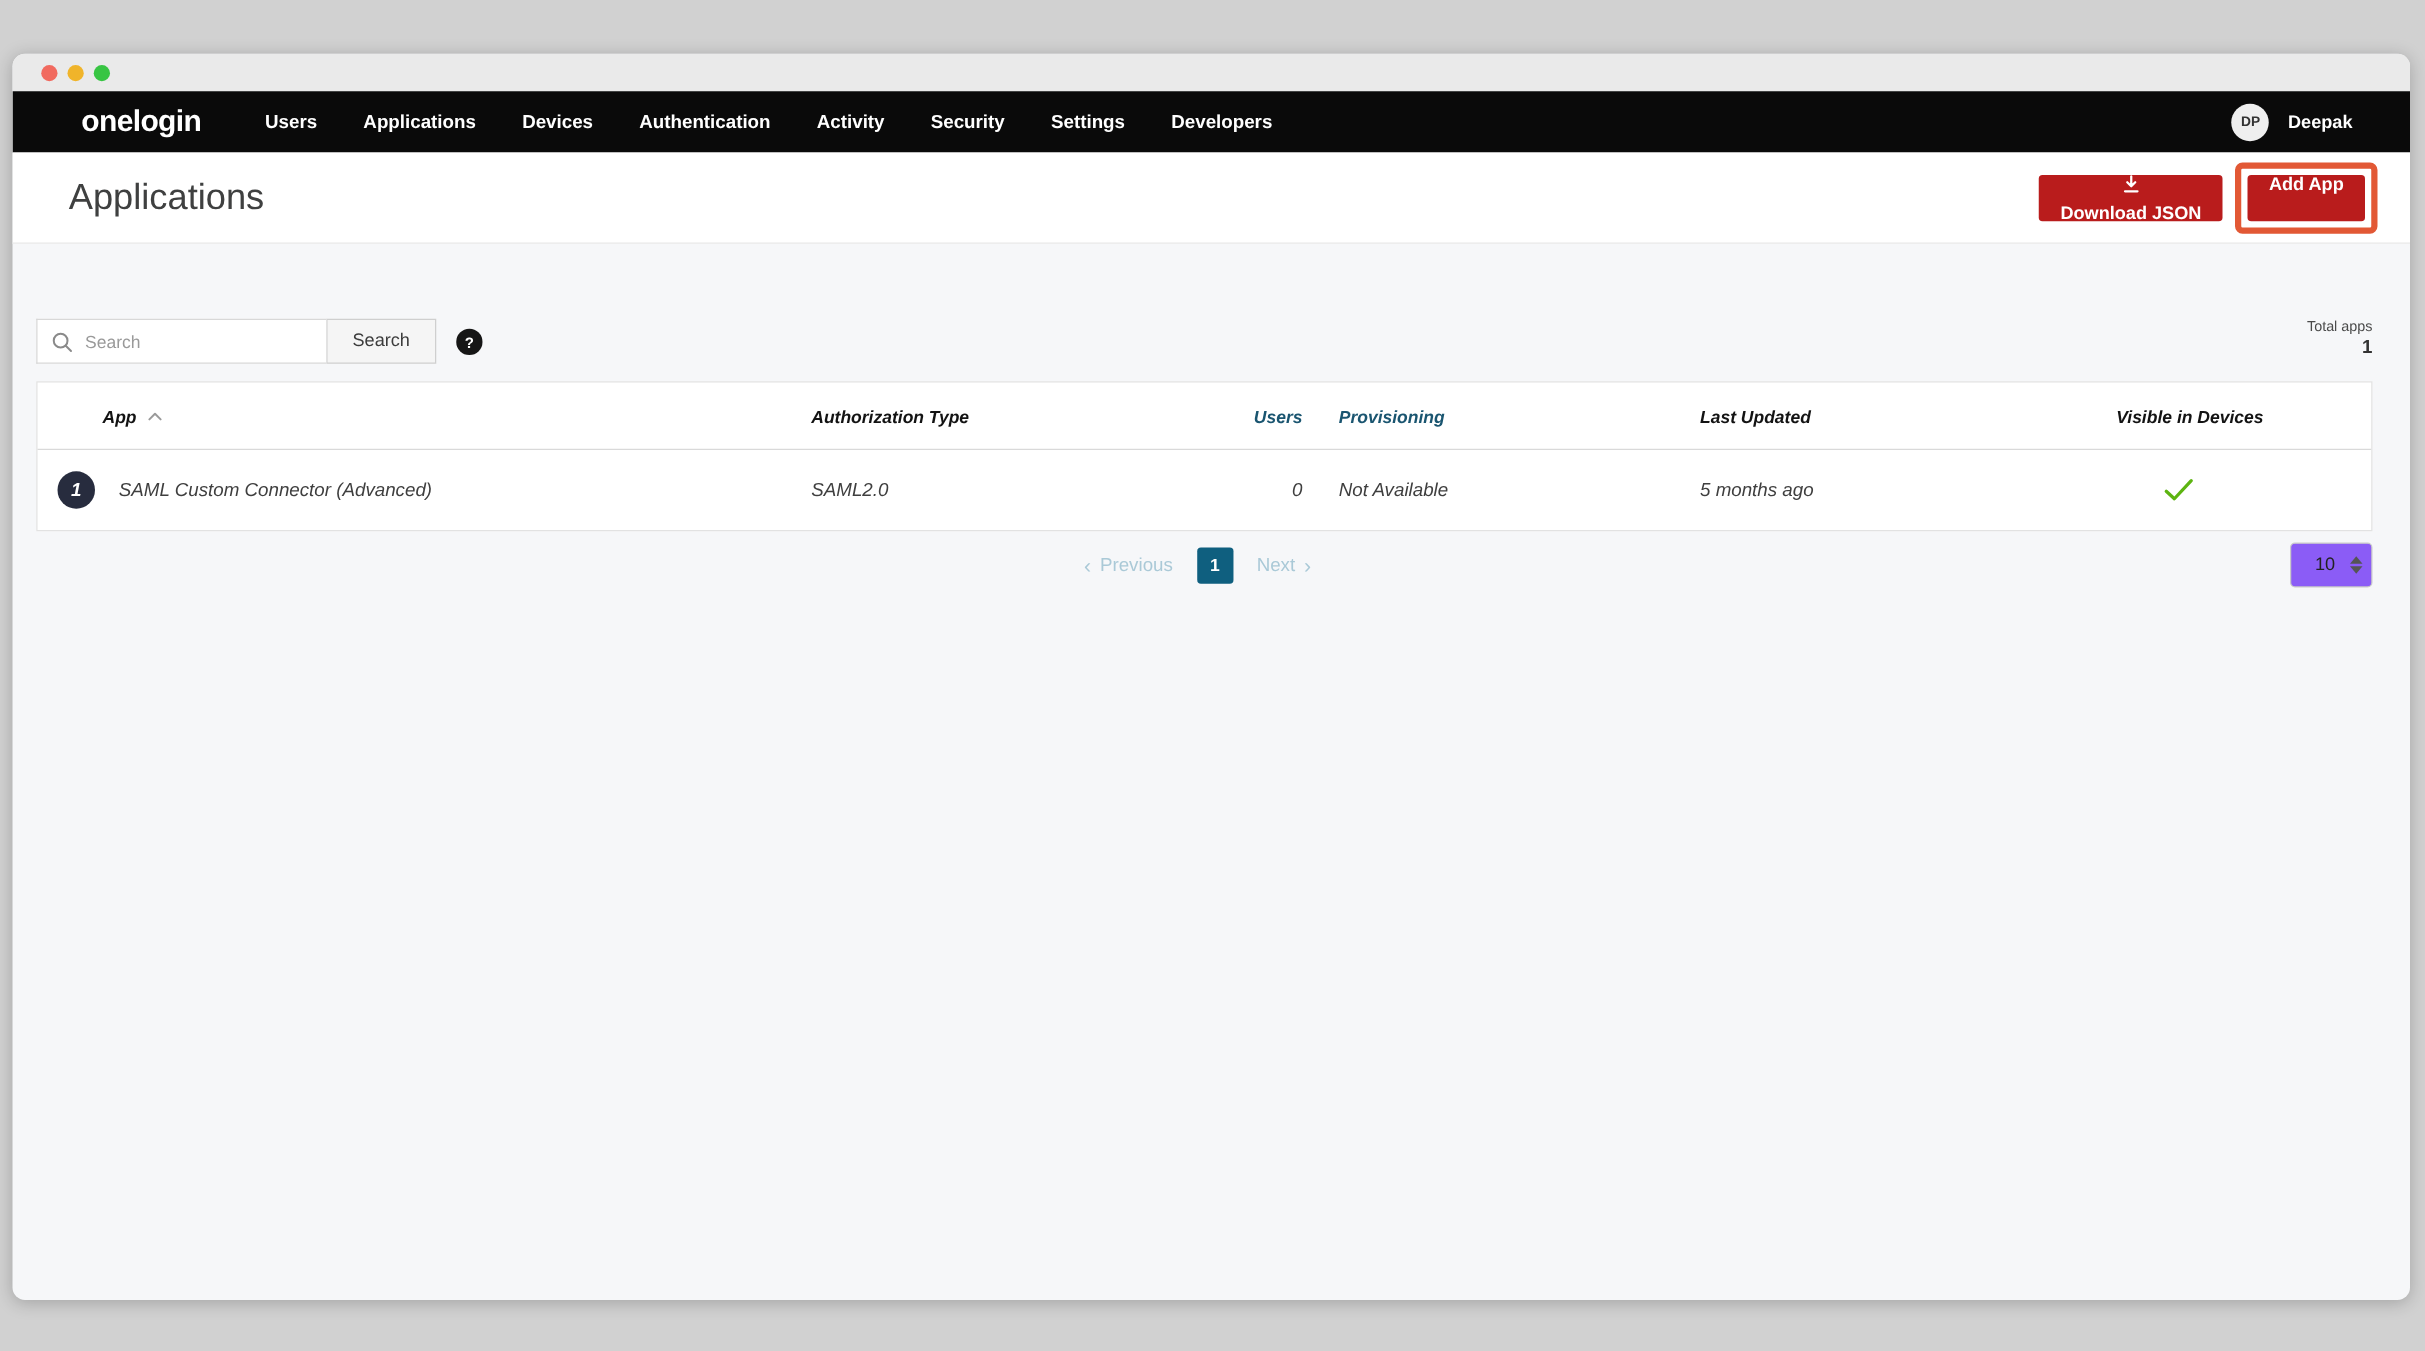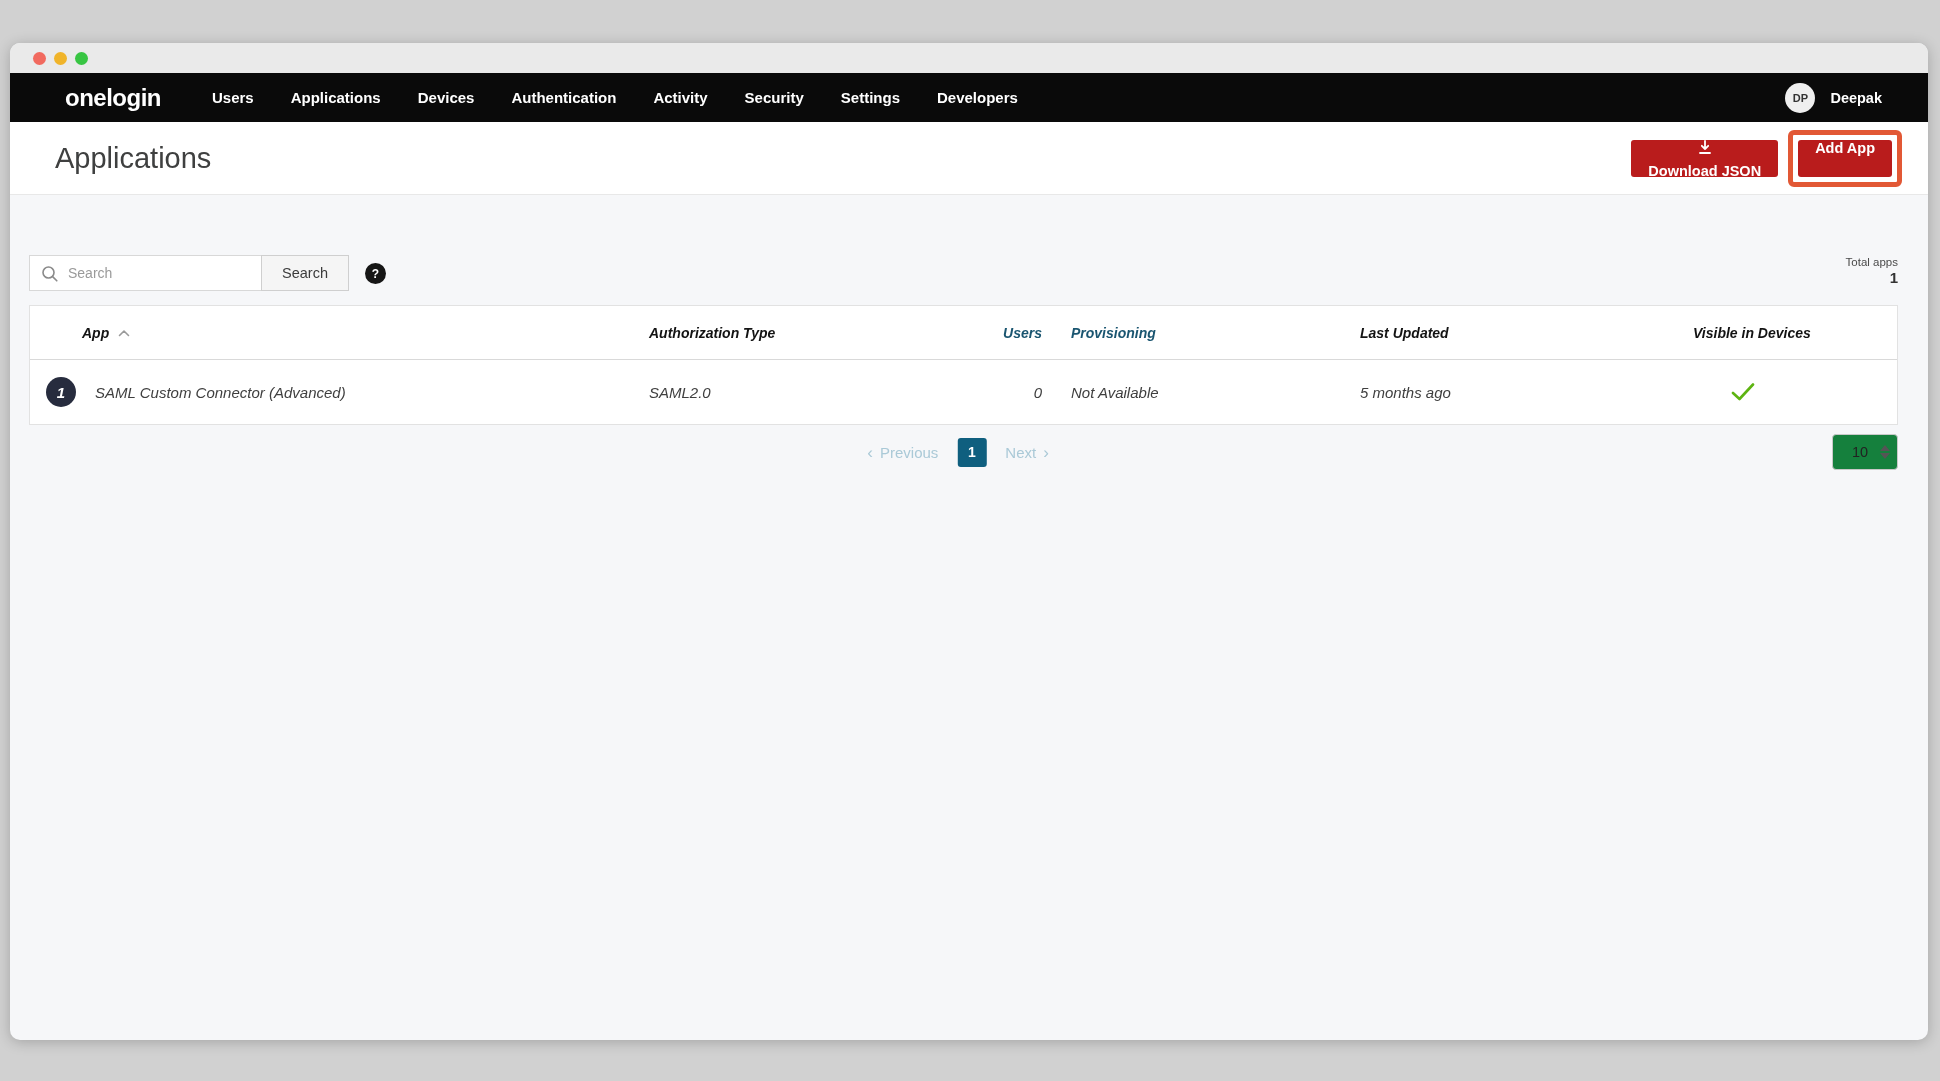--- a/index.html
+++ b/index.html
@@ -101,21 +101,21 @@
     display:flex; align-items:center; gap:19px; height:36px;
   }
   .pager-link { display:flex; align-items:center; gap:7px; font-size:15px; color:#aac9d7; cursor:default; }
   .pager-chevron { font-size:17px; line-height:1; }
   .pager-current {
     width:29px; height:29px; border-radius:3px; background:#0f5f7f; color:#fff;
     font-size:14px; font-weight:700; display:flex; align-items:center; justify-content:center;
     cursor:pointer;
   }
   .page-size {
-    position:absolute; right:0; top:0; width:66px; height:36px; background:#15803d;
+    position:absolute; right:0; top:0; width:66px; height:36px; background:#8b5cf6;
     border:1px solid #c9c9c9; border-radius:4px; display:flex; align-items:center;
     padding-left:19px; cursor:pointer;
   }
   .page-size-value { font-size:14.5px; color:#222; }
   .spinner { margin-left:12px; display:flex; flex-direction:column; gap:2px; }
   .spin-up { width:0; height:0; border-left:5px solid transparent; border-right:5px solid transparent; border-bottom:6px solid #555; }
   .spin-down { width:0; height:0; border-left:5px solid transparent; border-right:5px solid transparent; border-top:6px solid #555; }
 </style>
 </head>
 <body>

